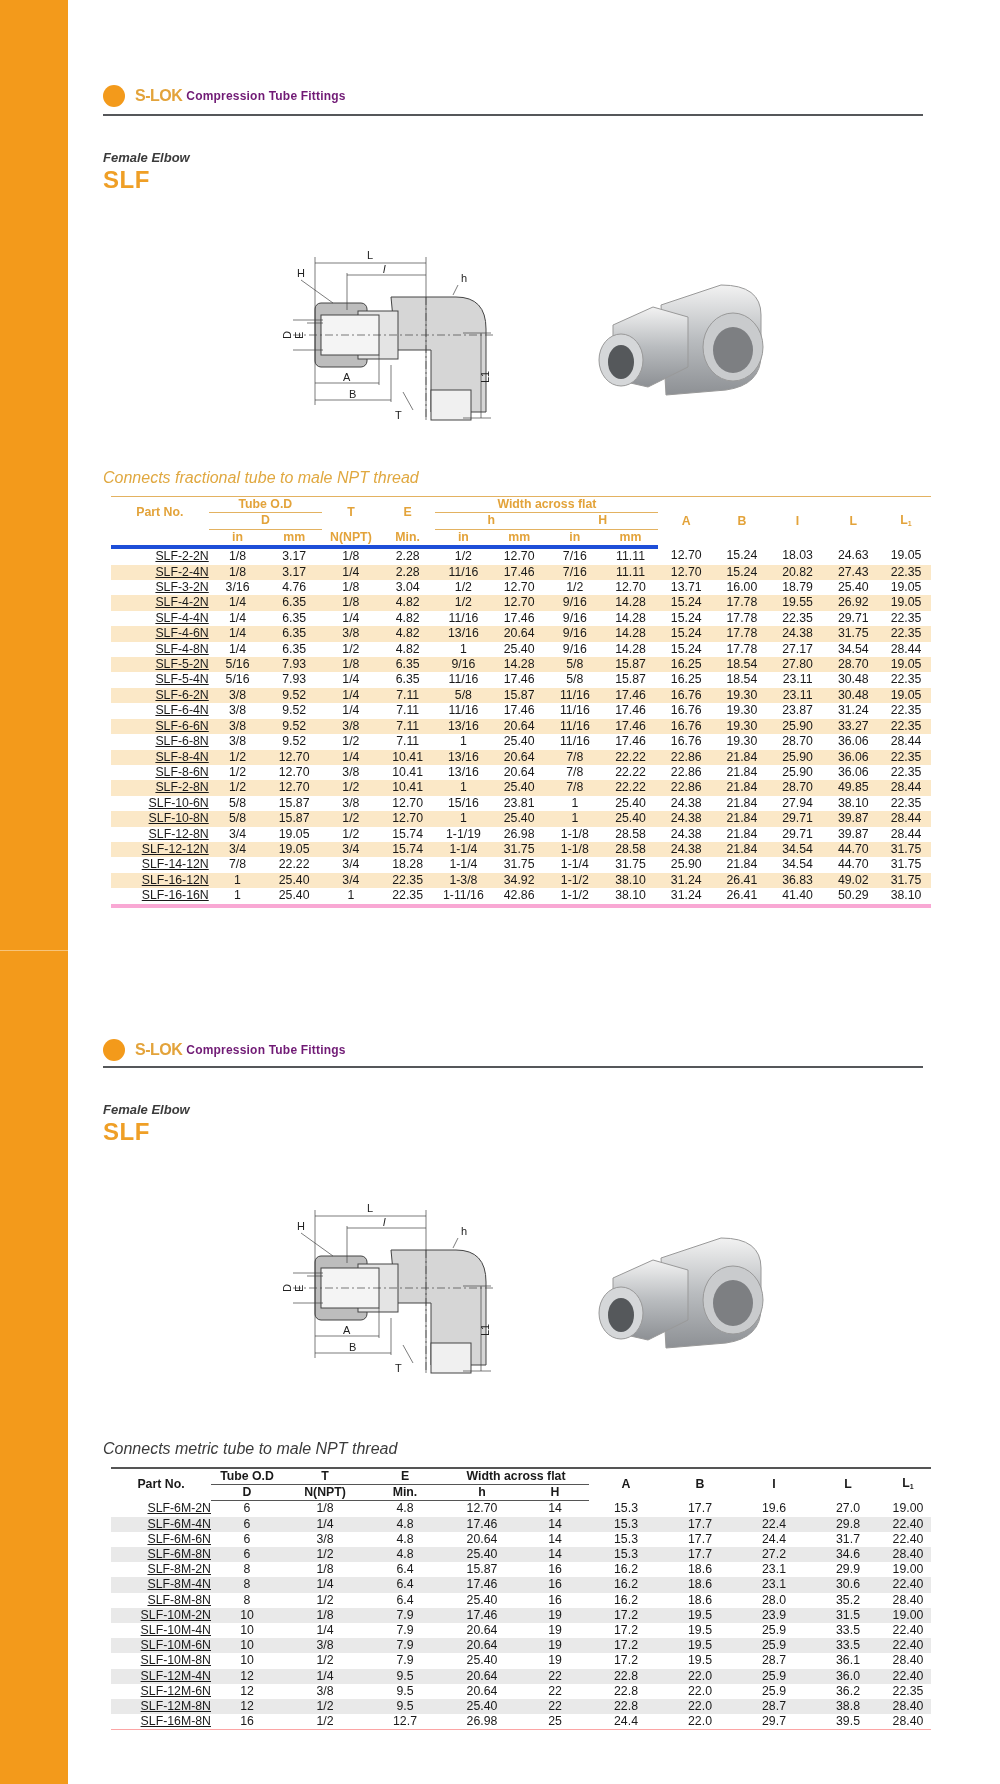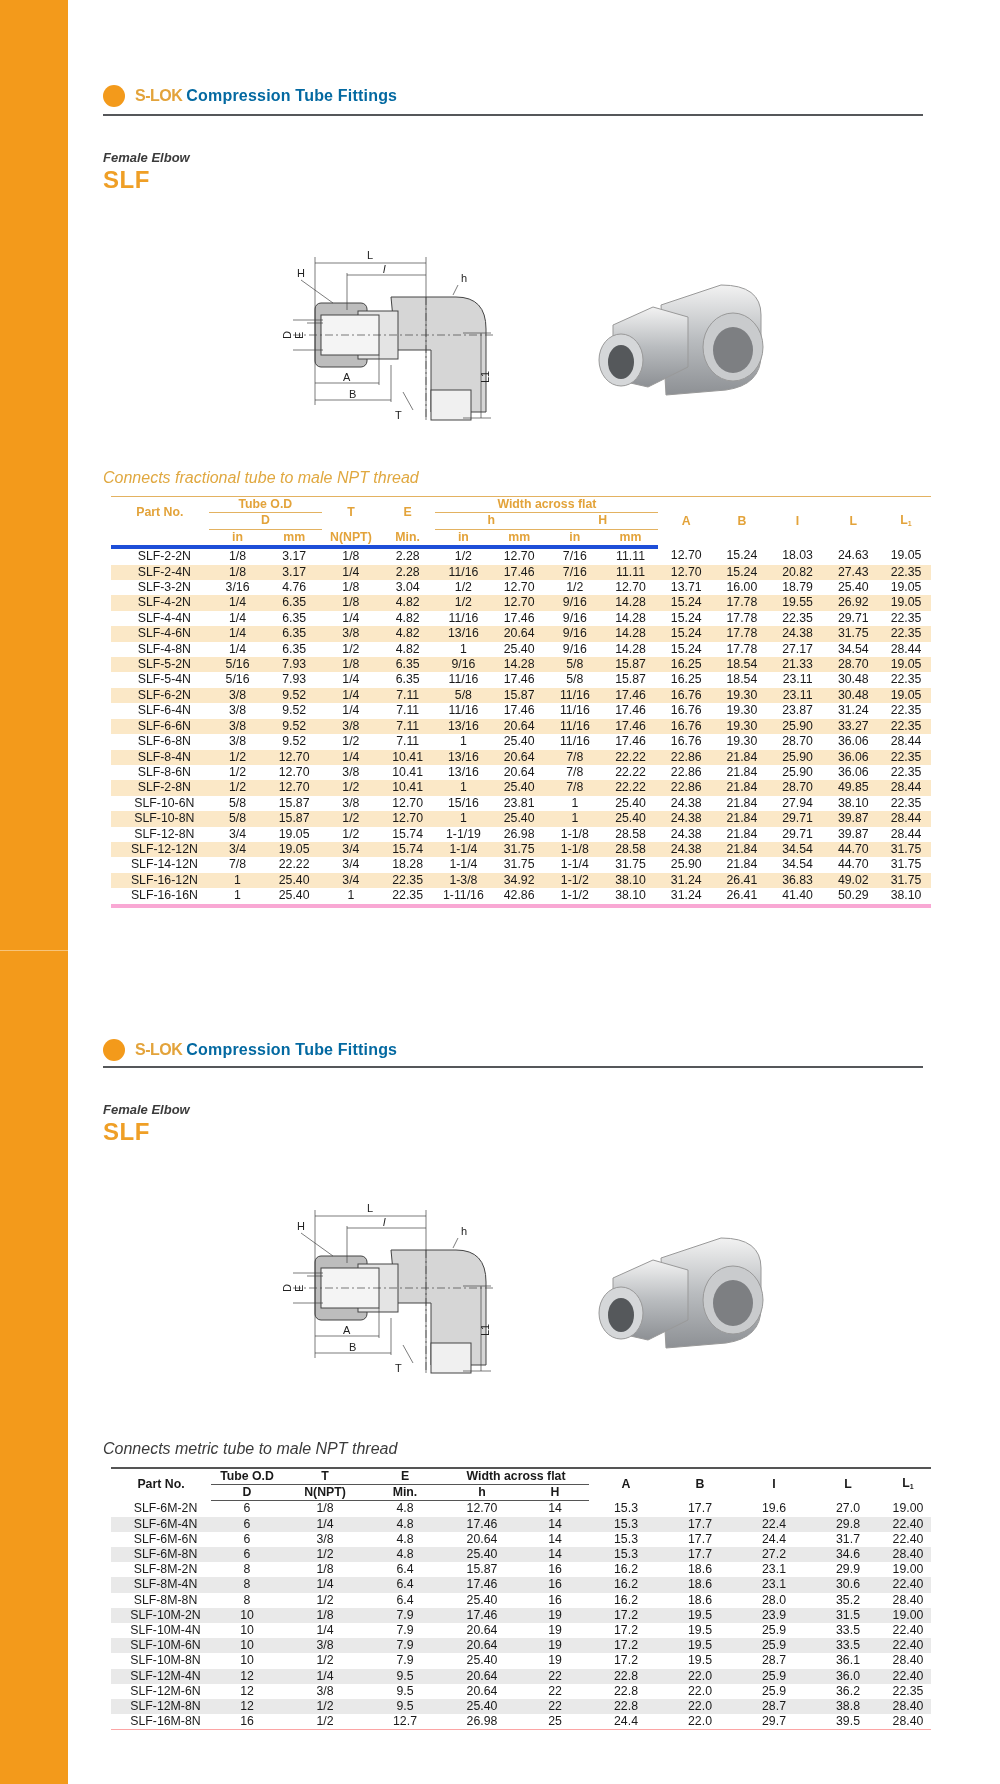--- a/index.html
+++ b/index.html
@@ -4,35 +4,35 @@
 <style>
   html, body { margin:0; padding:0; }
   body { width:1000px; height:1784px; position:relative; background:#ffffff; font-family:"Liberation Sans", sans-serif; overflow:hidden; }
   .sidebar { position:absolute; left:0; top:0; width:68px; height:1784px; background:#f39a1b; }
   .sidebar .seam { position:absolute; left:0; top:950px; width:68px; height:1px; background:#f7c47a; }
 
   .section { position:absolute; left:103px; width:820px; }
   .brand { position:absolute; left:0; height:24px; display:flex; align-items:center; }
   .brand .dot { width:22px; height:22px; border-radius:50%; background:#f39a1b; margin-right:10px; }
   .brand .slok { font-size:16px; color:#e3a33a; letter-spacing:-0.5px; margin-right:4px; font-weight:bold; }
-  .brand .title { font-size:16px; color:#0369a1; font-weight:bold; letter-spacing:0.2px; }
+  .brand .title { font-size:12px; color:#701a75; font-weight:bold; letter-spacing:0.2px; }
   .rule { position:absolute; left:0; width:820px; height:2px; background:#55575a; }
   .subtitle { position:absolute; left:0; font-size:13px; font-style:italic; font-weight:bold; color:#3b3b3b; }
   .code { position:absolute; left:0; font-size:24px; font-weight:bold; color:#ef9f26; letter-spacing:0.5px; }
 
   .diagram { position:absolute; left:160px; width:250px; height:190px; }
   .photo { position:absolute; left:480px; width:210px; height:150px; }
 
   .caption { position:absolute; left:0; font-size:16px; font-style:italic; }
   .cap-frac { color:#e0a840; }
   .cap-met { color:#3b3b3b; }
 
   table { position:absolute; left:8px; width:820px; border-collapse:collapse; font-size:12.3px; color:#1a1a1a; }
   table td, table th { text-align:center; padding:0; height:15.4px; line-height:15.4px; white-space:nowrap; }
-  table td.pn { text-align:center; padding-left:9px; }
+  table td.pn { text-align:right; padding-left:9px;text-decoration:underline; }
 
   .frac th { color:#e3a33a; font-weight:bold; font-size:12.3px; }
   .frac thead tr.h1 th { border-top:1px solid #e3b261; }
   .frac thead tr.h3 th { border-bottom:4px solid #1d4ed8; }
   .frac .ul { border-bottom:1.5px solid #e3b261; }
   .frac tbody tr:nth-child(even) td { background:#fbe8c7; }
   .frac tbody tr:last-child td { border-bottom:4px solid #f9a8d4; }
 
   .met th { color:#1a1a1a; font-weight:bold; font-size:12.3px; }
   .met thead tr.h1 th { border-top:2px solid #555; }
@@ -287,21 +287,21 @@
           <td>5/16</td>
           <td>7.93</td>
           <td>1/8</td>
           <td>6.35</td>
           <td>9/16</td>
           <td>14.28</td>
           <td>5/8</td>
           <td>15.87</td>
           <td>16.25</td>
           <td>18.54</td>
-          <td>21.33</td>
+          <td>27.80</td>
           <td>28.70</td>
           <td>19.05</td>
         </tr>
         <tr>
           <td class="pn">SLF-5-4N</td>
           <td>5/16</td>
           <td>7.93</td>
           <td>1/4</td>
           <td>6.35</td>
           <td>11/16</td>

